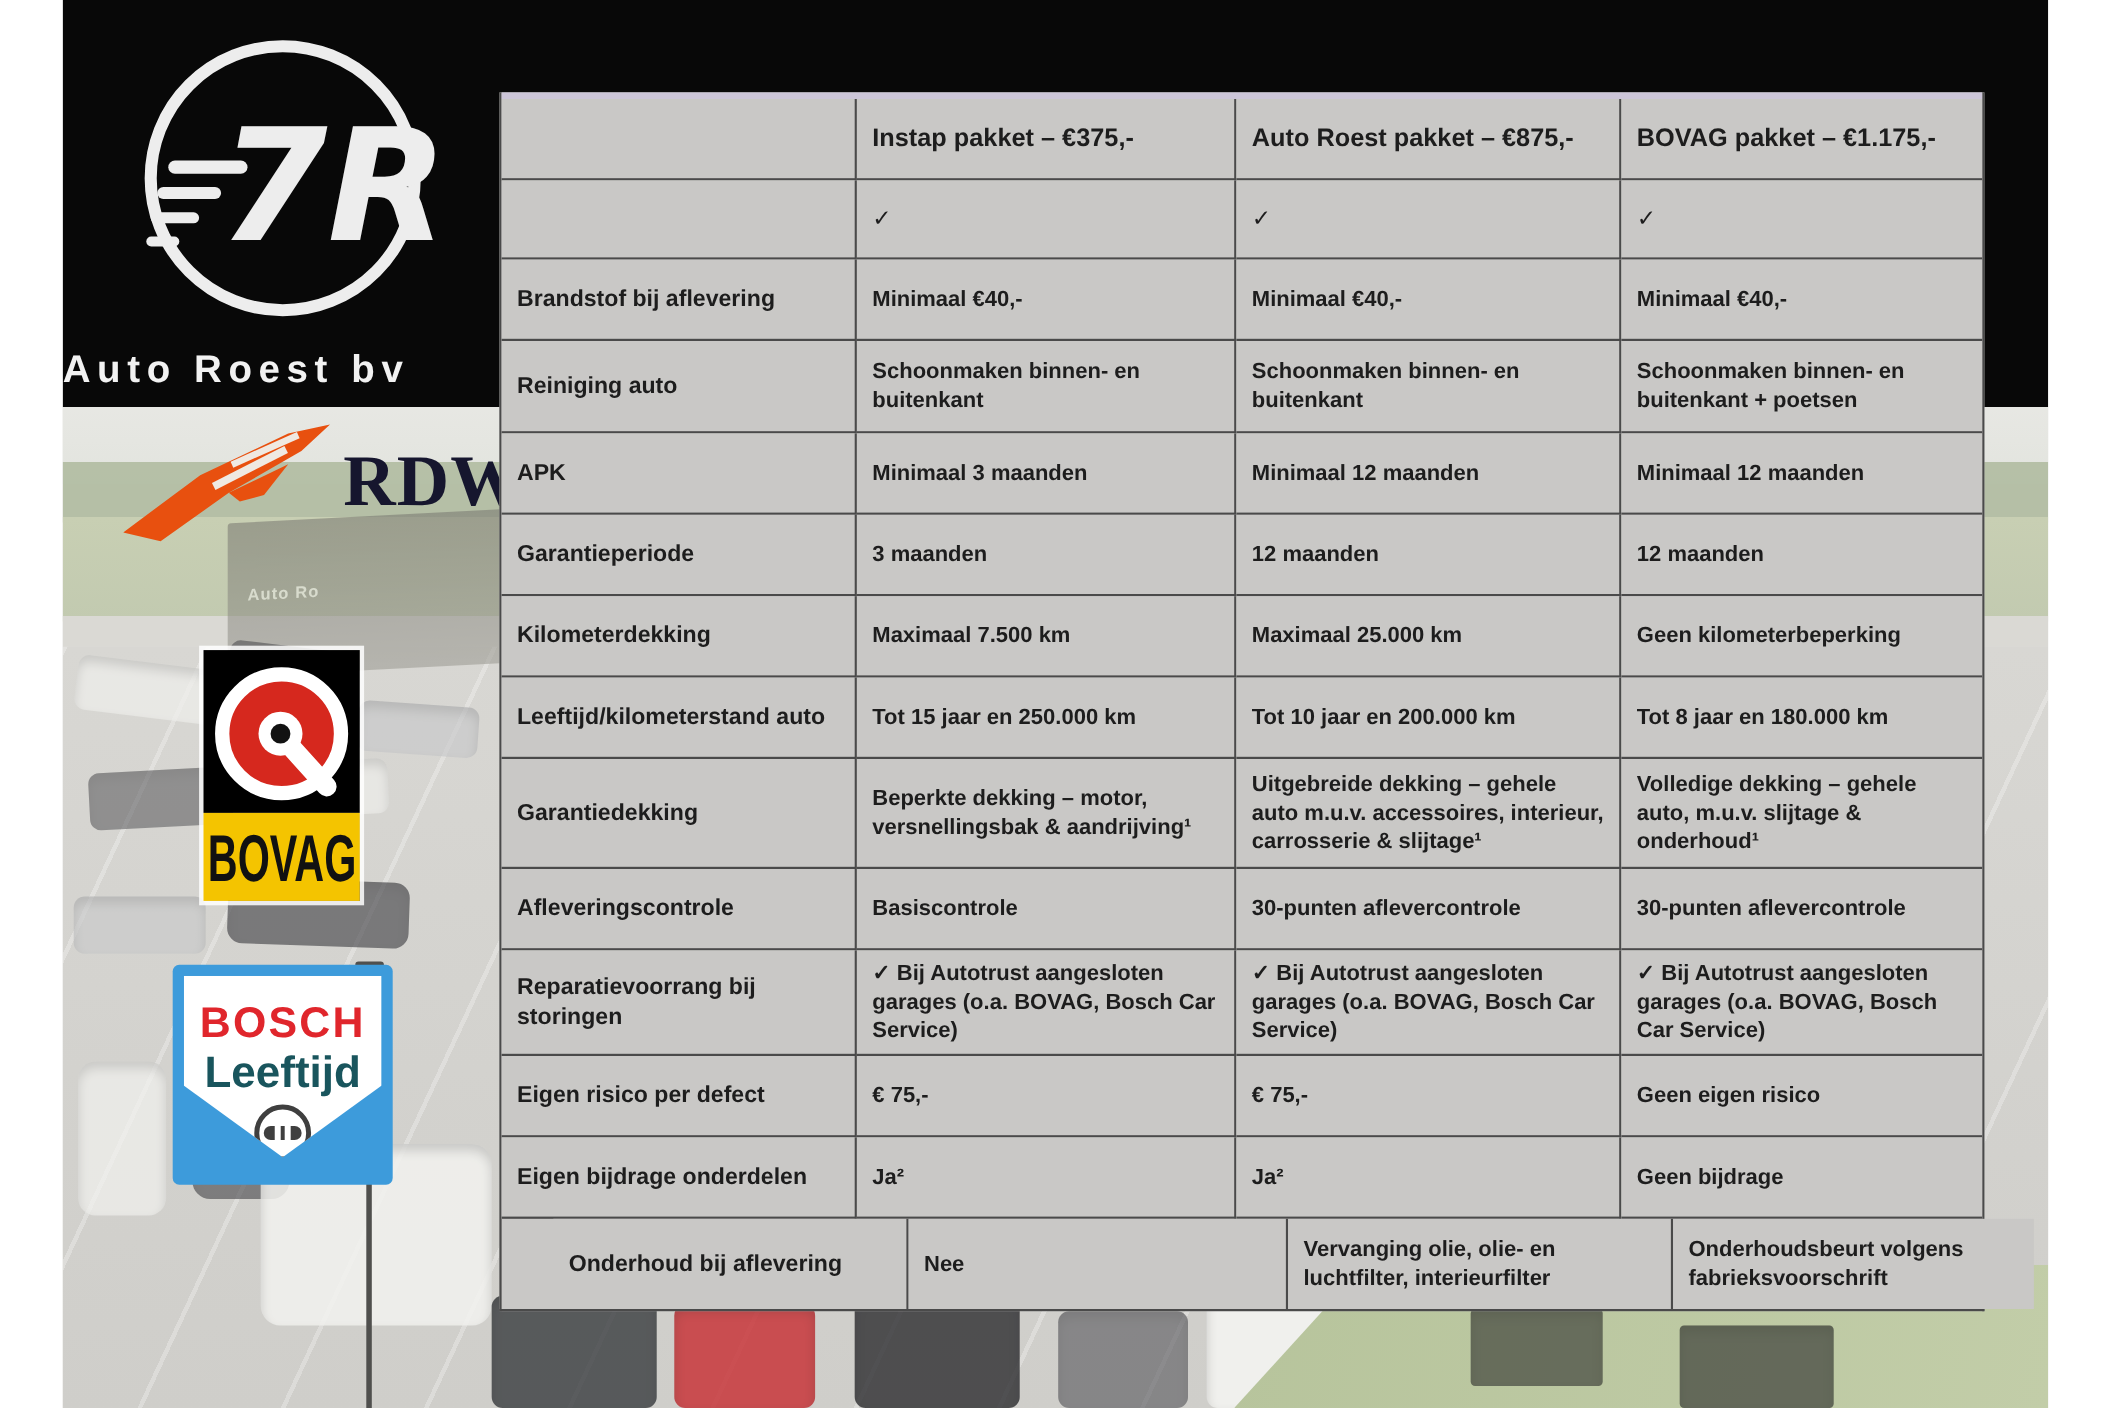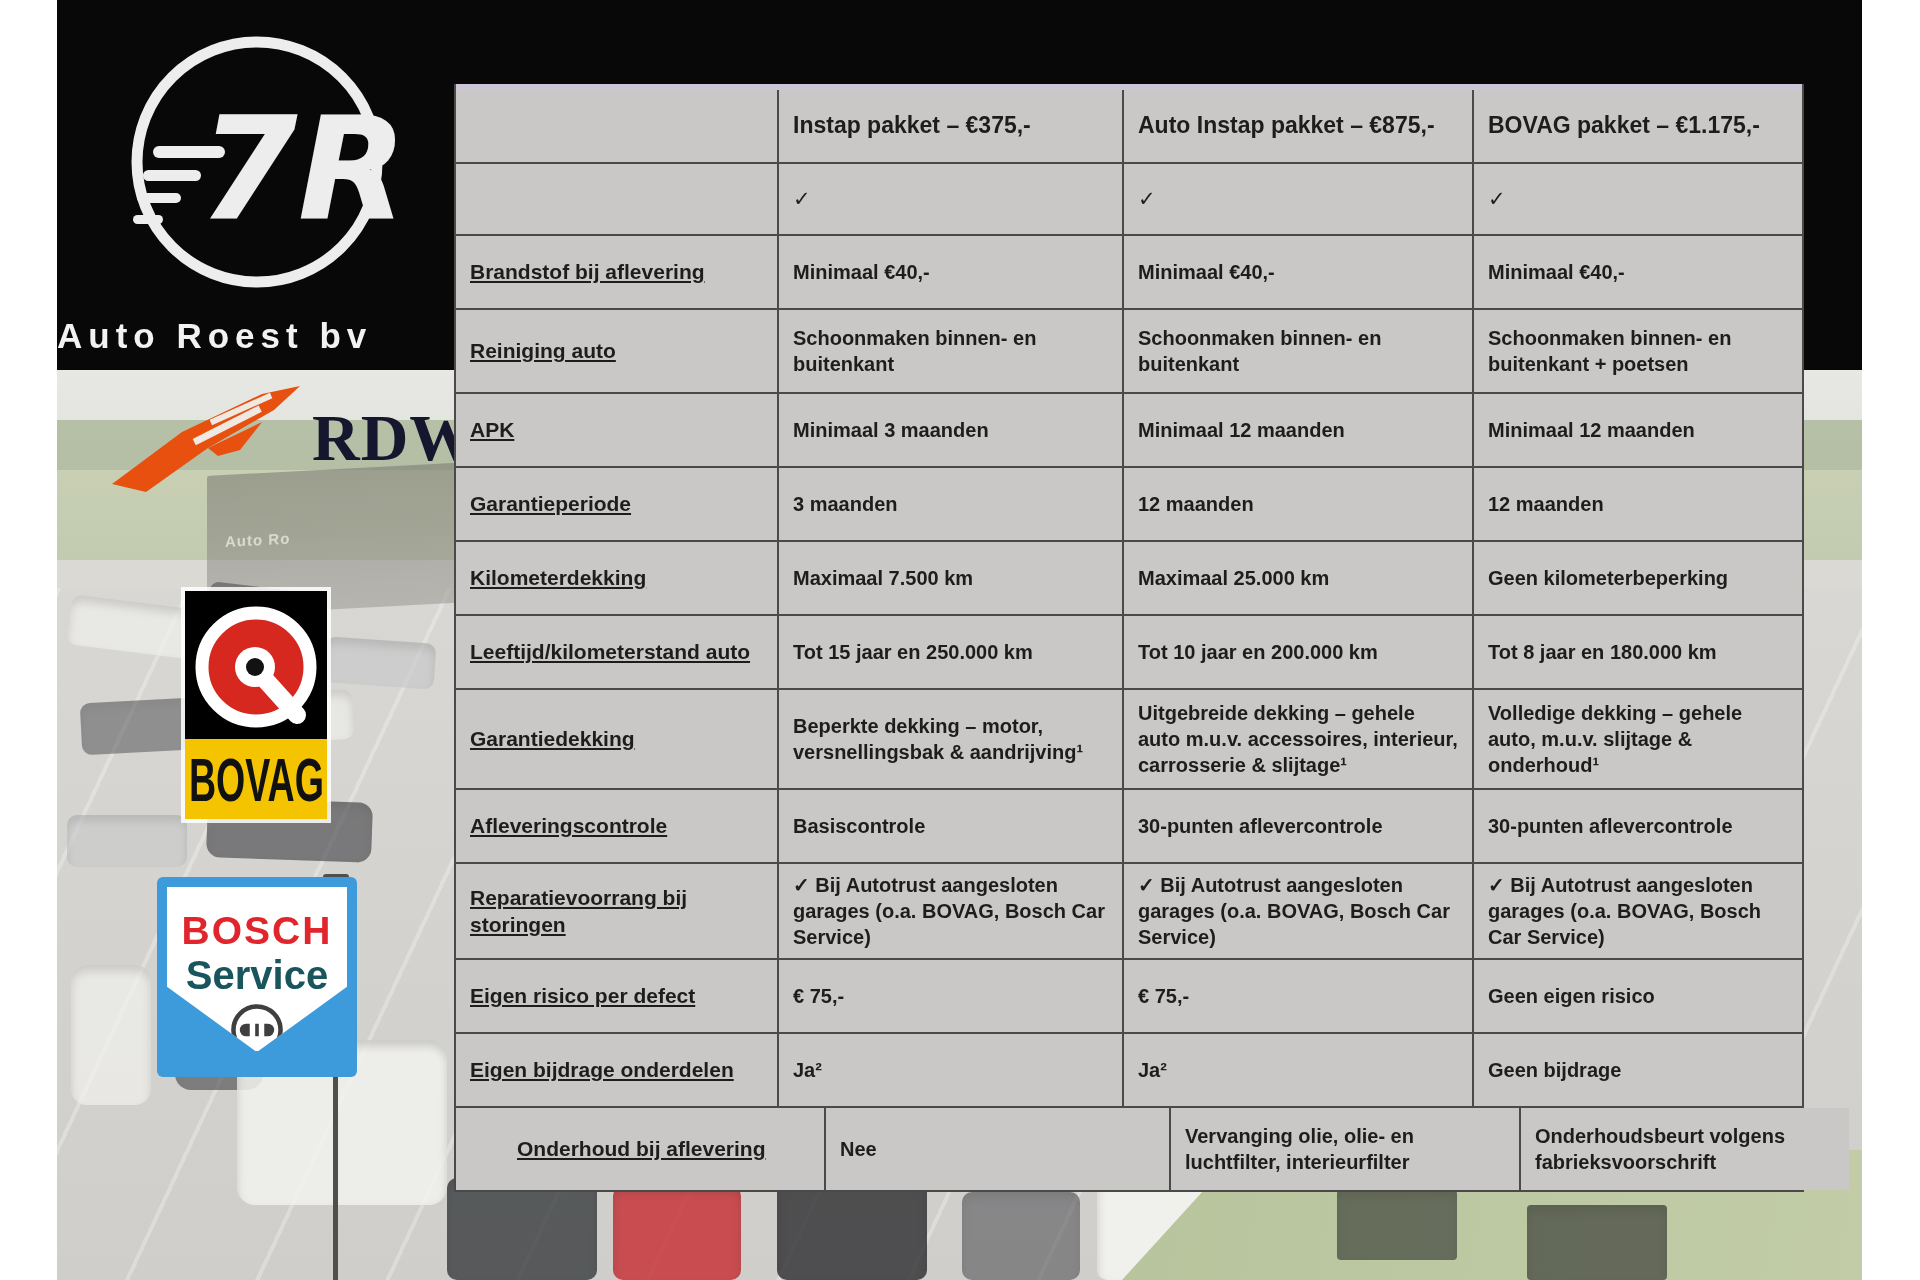--- a/index.html
+++ b/index.html
@@ -48,21 +48,21 @@
   
   .table-wrap{position:absolute;left:454px;top:84px;width:1346px;border:2px solid var(--grid_line);border-top:none;background:var(--table_bg);}
   .t-stripe{height:6px;background:var(--table_top_stripe);}
   .t-row{display:grid;grid-template-columns:323px 345px 350px 328px;}
   .t-row.header{height:74px;}
   .t-cell{border-right:2px solid var(--grid_line);border-bottom:2px solid var(--grid_line);
     display:flex;align-items:center;padding:4px 12px 4px 14px;font-weight:700;font-size:20px;
     line-height:1.3;color:#1d1d1d;background:var(--table_bg);}
   .t-row .t-cell:last-child{border-right:none;}
   .t-row:last-child .t-cell{border-bottom:none;}
-  .t-label{font-size:21px;text-decoration:underline;}
+  .t-label{font-size:21px;}
   .t-head{font-size:23px;}
   .t-check{font-weight:400;font-size:21px;}
 </style>
 </head>
 <body>
 
 <div class="photo-wrap">
   <div class="band sky"></div>
   <div class="band treeline"></div>
   <div class="band field"></div>
@@ -132,37 +132,37 @@
       </svg>
     </div>
     <div class="bovag-bottom">
       <span class="bovag-word">BOVAG</span>
     </div>
   </div>
 
   <div class="bosch">
     <div class="bosch-shield">
       <div class="bosch-line1">BOSCH</div>
-      <div class="bosch-line2">Service</div>
+      <div class="bosch-line2">Leeftijd</div>
       <svg width="58" height="58" viewBox="0 0 64 64" style="margin-top:2px">
         <circle cx="32" cy="32" r="26" fill="none" stroke="#3f3f3f" stroke-width="5"></circle>
         <rect x="13" y="25" width="38" height="14" rx="7" fill="#3f3f3f"></rect>
         <rect x="24" y="17" width="6" height="30" fill="#ffffff"></rect>
         <rect x="34" y="17" width="6" height="30" fill="#ffffff"></rect>
       </svg>
     </div>
   </div>
 </div>
 
 <div class="table-wrap">
   <div class="t-stripe"></div>
   <div class="t-row header">
       <div class="t-cell t-head t-label"></div>
       <div class="t-cell t-head">Instap pakket – €375,-</div>
-      <div class="t-cell t-head">Auto Instap pakket – €875,-</div>
+      <div class="t-cell t-head">Auto Roest pakket – €875,-</div>
       <div class="t-cell t-head">BOVAG pakket – €1.175,-</div>
     </div>
   <div>
       <div class="t-row" style="height: 72px;">
         <div class="t-cell t-label"></div>
         <div class="t-cell t-check">✓</div>
         <div class="t-cell t-check">✓</div>
         <div class="t-cell t-check">✓</div>
       </div>
       <div class="t-row" style="height: 74px;">

